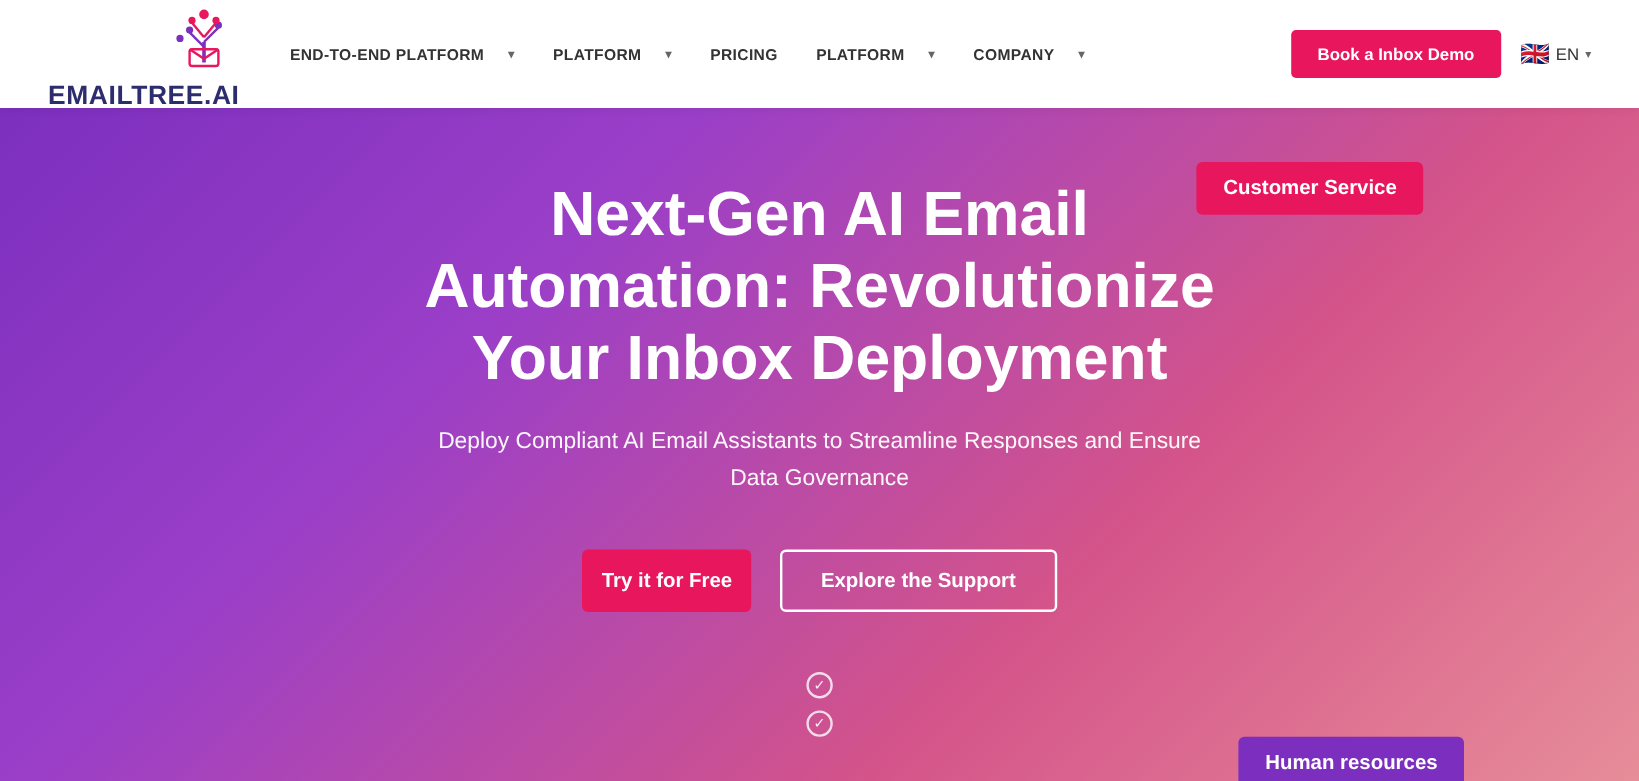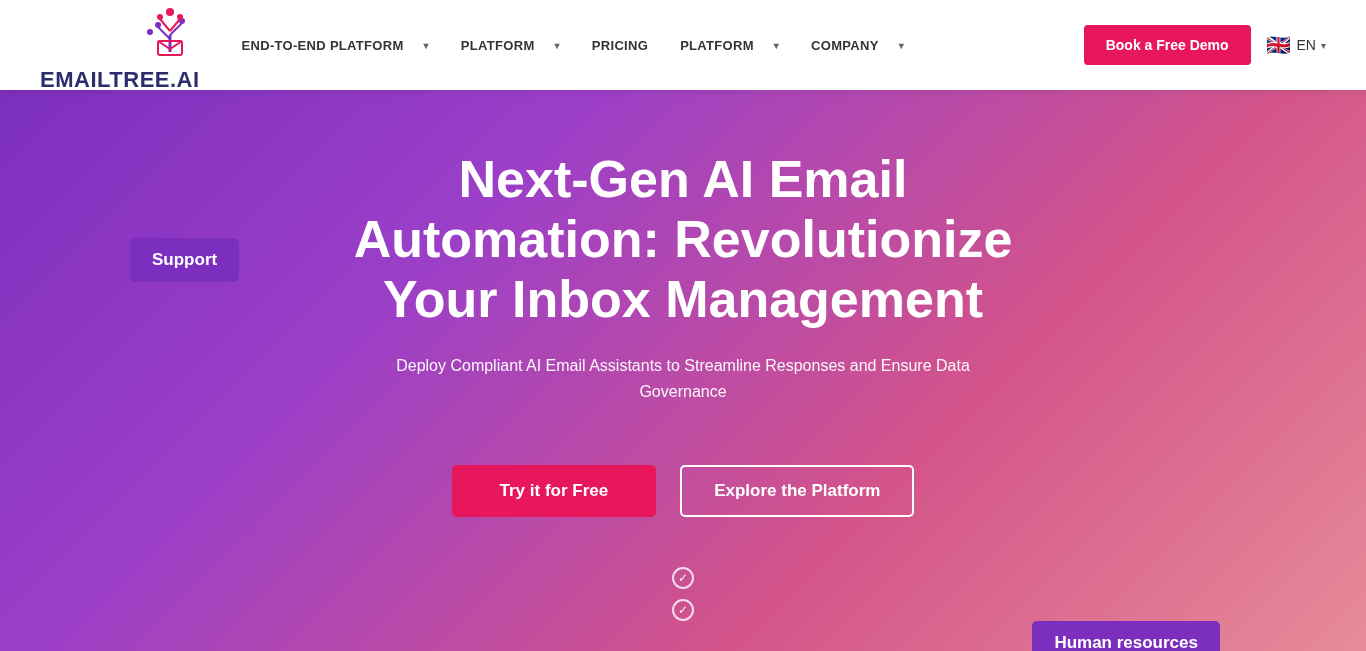--- a/index.html
+++ b/index.html
@@ -98,37 +98,37 @@
       position: relative;
       z-index: 2;
     }
     .hero-title {
       font-size: 52px;
       font-weight: 800;
       line-height: 1.15;
       margin-bottom: 24px;
     }
     .hero-subtitle {
-      font-size: 16px;
+      font-size: 19px;
       font-weight: 400;
       line-height: 1.6;
-      margin-bottom: 60px;
+      margin-bottom: 44px;
       opacity: 0.95;
     }
     .hero-buttons {
       display: flex;
       justify-content: center;
       gap: 24px;
       margin-bottom: 50px;
     }
     .btn-primary {
       background: #e8175d;
       color: #fff;
       border: none;
-      padding: 16px 48px;
+      padding: 16px 16px;
       border-radius: 5px;
       font-size: 17px;
       font-weight: 700;
       cursor: pointer;
     }
     .btn-outline {
       background: transparent;
       color: #fff;
       border: 2px solid #fff;
       padding: 14px 32px;
@@ -235,39 +235,39 @@
     <div class="nav-item">
       <span>PLATFORM</span>
       <span class="nav-chevron">▾</span>
     </div>
     <div class="nav-item">
       <span>COMPANY</span>
       <span class="nav-chevron">▾</span>
     </div>
   </div>
 
-  <button class="nav-cta">Book a Free Demo</button>
+  <button class="nav-cta">Book a Inbox Demo</button>
   <div class="lang-selector">
     <span class="flag">🇬🇧</span>
     <span>EN</span>
     <span class="nav-chevron">▾</span>
   </div>
 </nav>
 
 <section class="hero">
 
-  <div class="badge badge-support">Support</div>
+  <div class="badge badge-customer-service">Customer Service</div>
   <div class="badge badge-human-resources">Human resources</div>
 
   <div class="hero-content">
-    <h1 class="hero-title">Next-Gen AI Email Automation: Revolutionize Your Inbox Management</h1>
+    <h1 class="hero-title">Next-Gen AI Email Automation: Revolutionize Your Inbox Deployment</h1>
     <p class="hero-subtitle">Deploy Compliant AI Email Assistants to Streamline Responses and Ensure Data Governance</p>
     <div class="hero-buttons">
       <button class="btn-primary">Try it for Free</button>
-      <button class="btn-outline">Explore the Platform</button>
+      <button class="btn-outline">Explore the Support</button>
     </div>
     <div class="hero-features">
       <div class="feature-item">
         <div class="check-circle">✓</div>
       </div>
       <div class="feature-item">
         <div class="check-circle">✓</div>
       </div>
     </div>
   </div>

